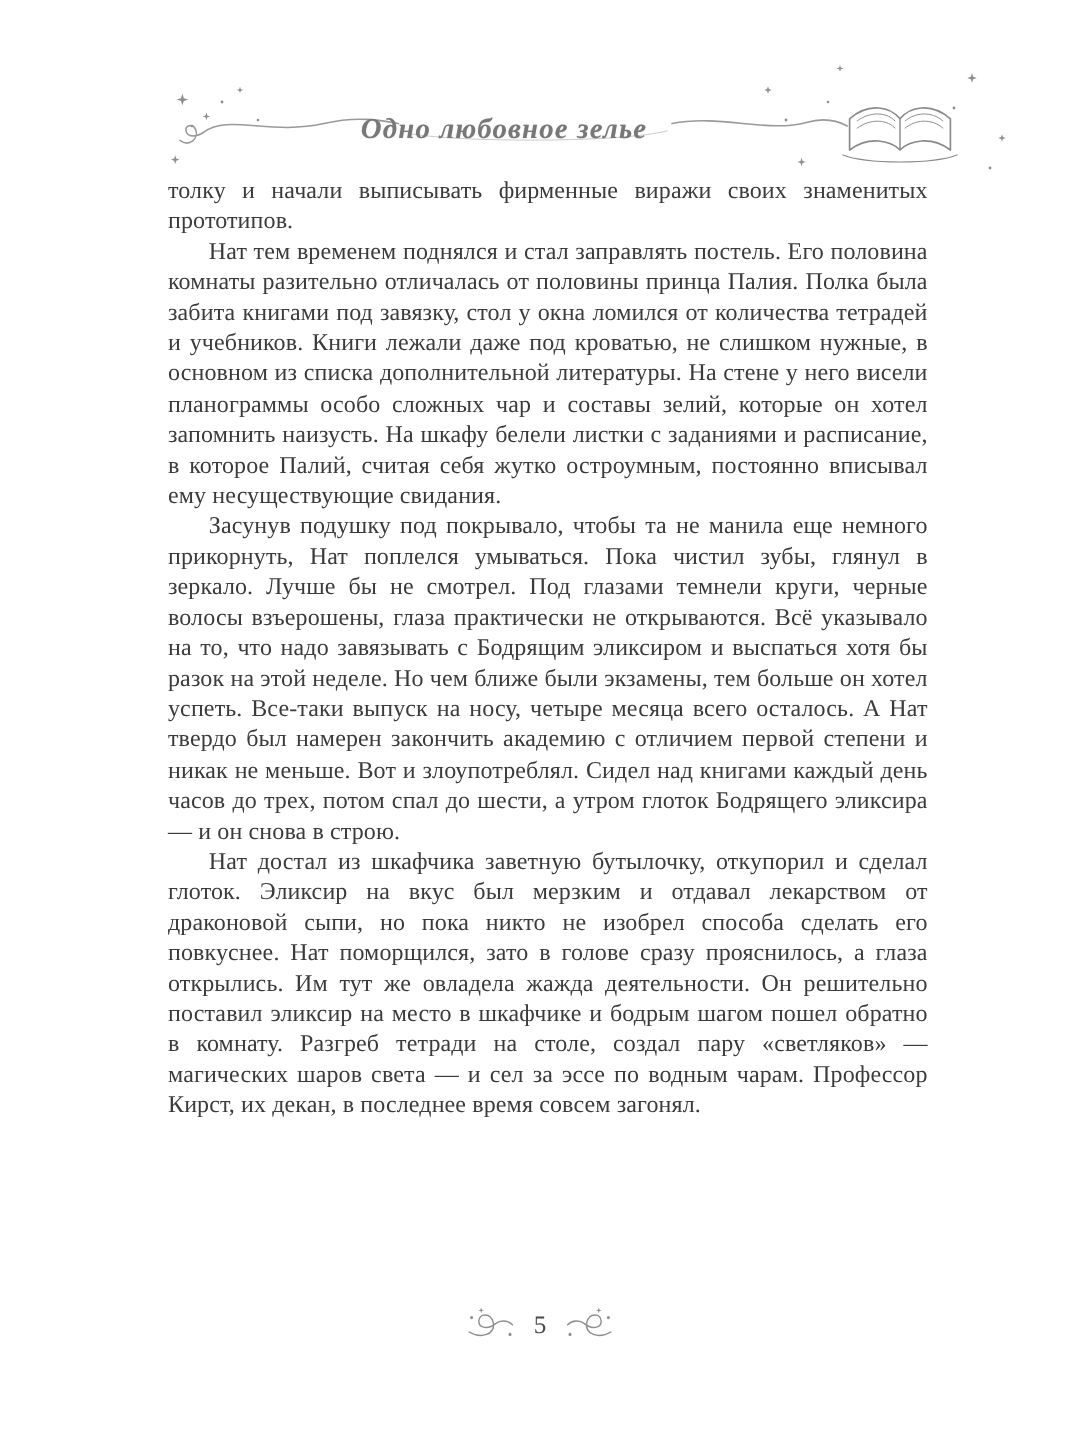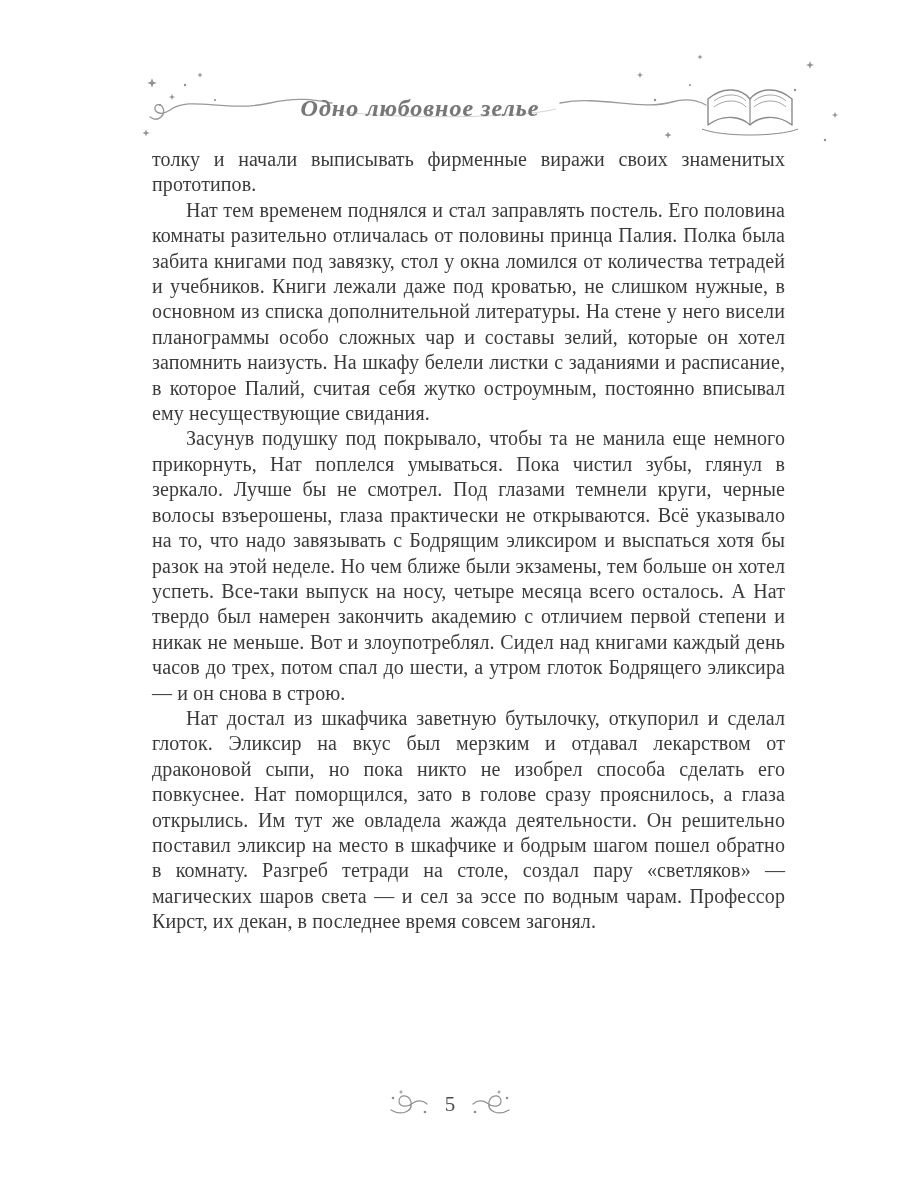--- a/index.html
+++ b/index.html
@@ -42,21 +42,21 @@
     letter-spacing: 1px;
     color: #777777;
     text-shadow: 0 0 1px rgba(120,120,120,0.35);
     margin-top: 12px;
   }
 
   
   .page-body {
     position: absolute;
     top: 147px;
-    left: 152px;
+    left: 140px;
     width: 633px;
     font-size: 20px;
     line-height: 25.4px;
     text-align: justify;
     letter-spacing: 0.1px;
     hyphens: auto;
     -webkit-hyphens: auto;
   }
   .page-body p {
     margin: 0;

